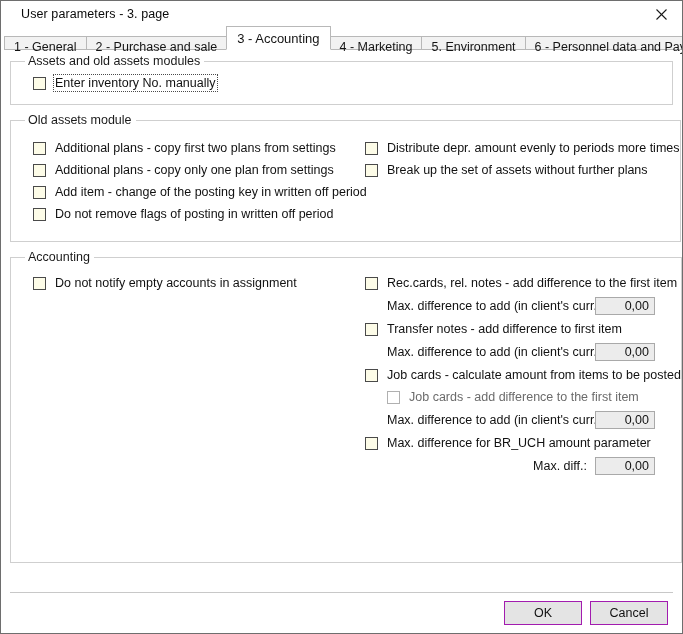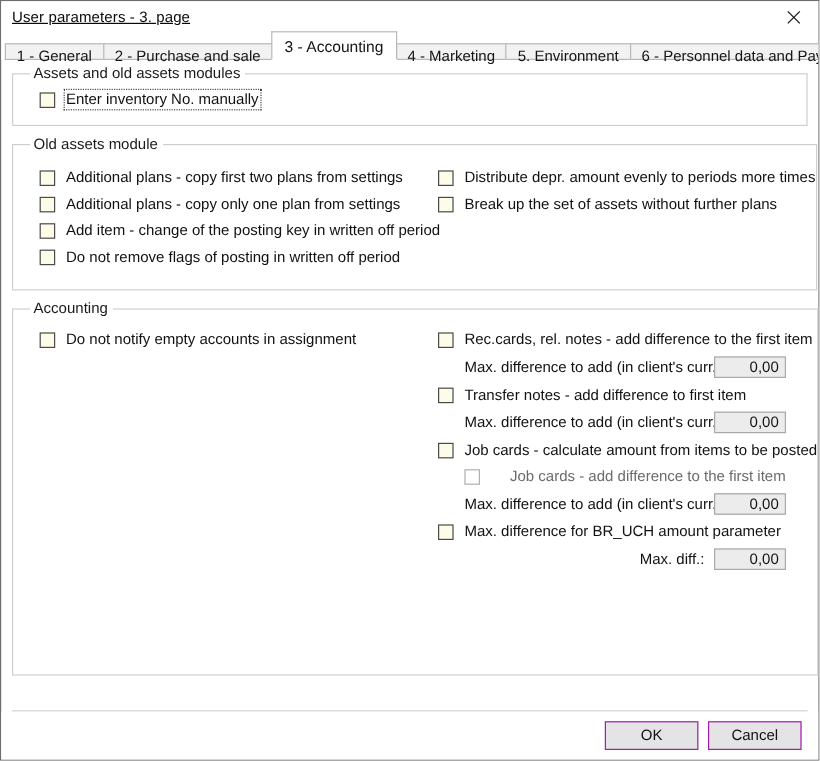--- a/index.html
+++ b/index.html
@@ -26,26 +26,25 @@
 
   
   .titlebar {
     position: relative;
     height: 26px;
     background: #ffffff;
     display: flex;
     align-items: center;
   }
   .titlebar-text {
-    padding-left: 9px;
+    padding-left: 20px;
     font-size: 12.5px;
     color: #0a0a0a;
     letter-spacing: 0.1px;
     white-space: nowrap;
-    text-decoration: underline;
   }
   .close-btn {
     position: absolute;
     right: 0;
     top: 0;
     width: 42px;
     height: 26px;
     display: flex;
     align-items: center;
     justify-content: center;
@@ -185,21 +184,21 @@
     font-size: 12.5px;
     text-align: right;
     padding: 0 5px 0 0;
     font-family: "Liberation Sans", sans-serif;
     margin-left: 8px;
   }
 
   
   .ind-1 { padding-left: 22px; }
   .ind-2 { padding-left: 6px; }
-  .ind-3 { padding-left: 28px; gap: 16px; }
+  .ind-3 { padding-left: 28px; }
 
   
   .sep {
     position: absolute;
     left: 9px;
     right: 9px;
     bottom: 40px;
     height: 1px;
     background: #c8c8c8;
   }

